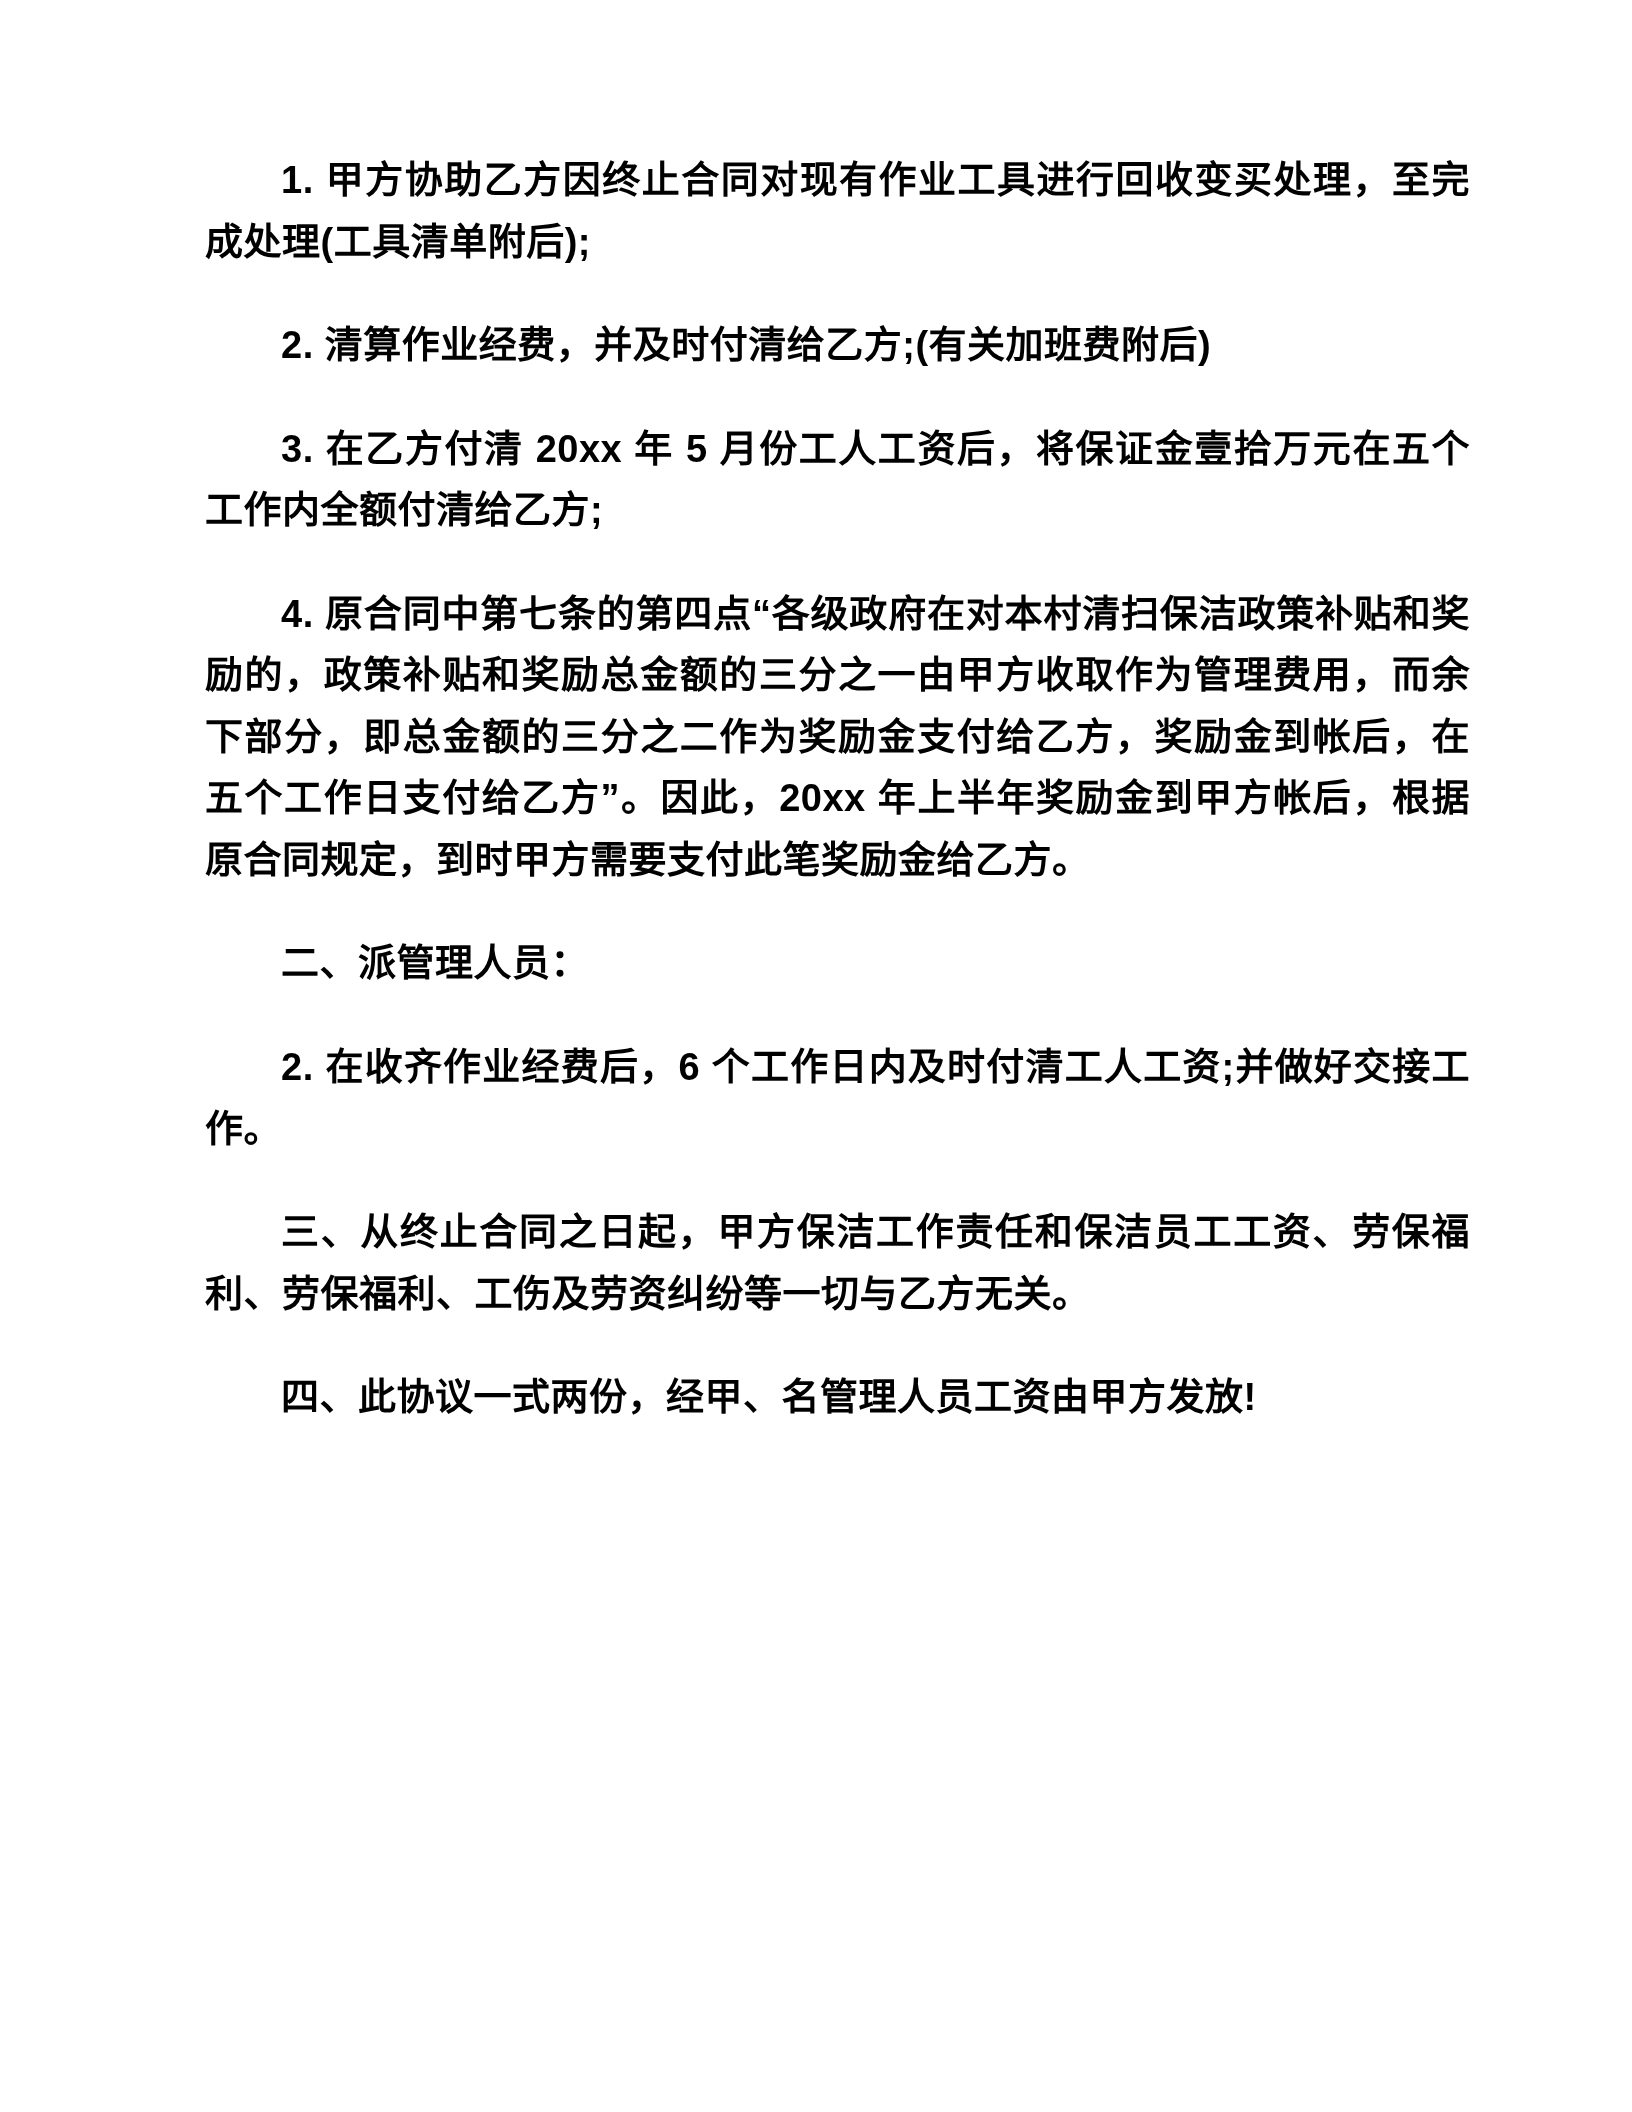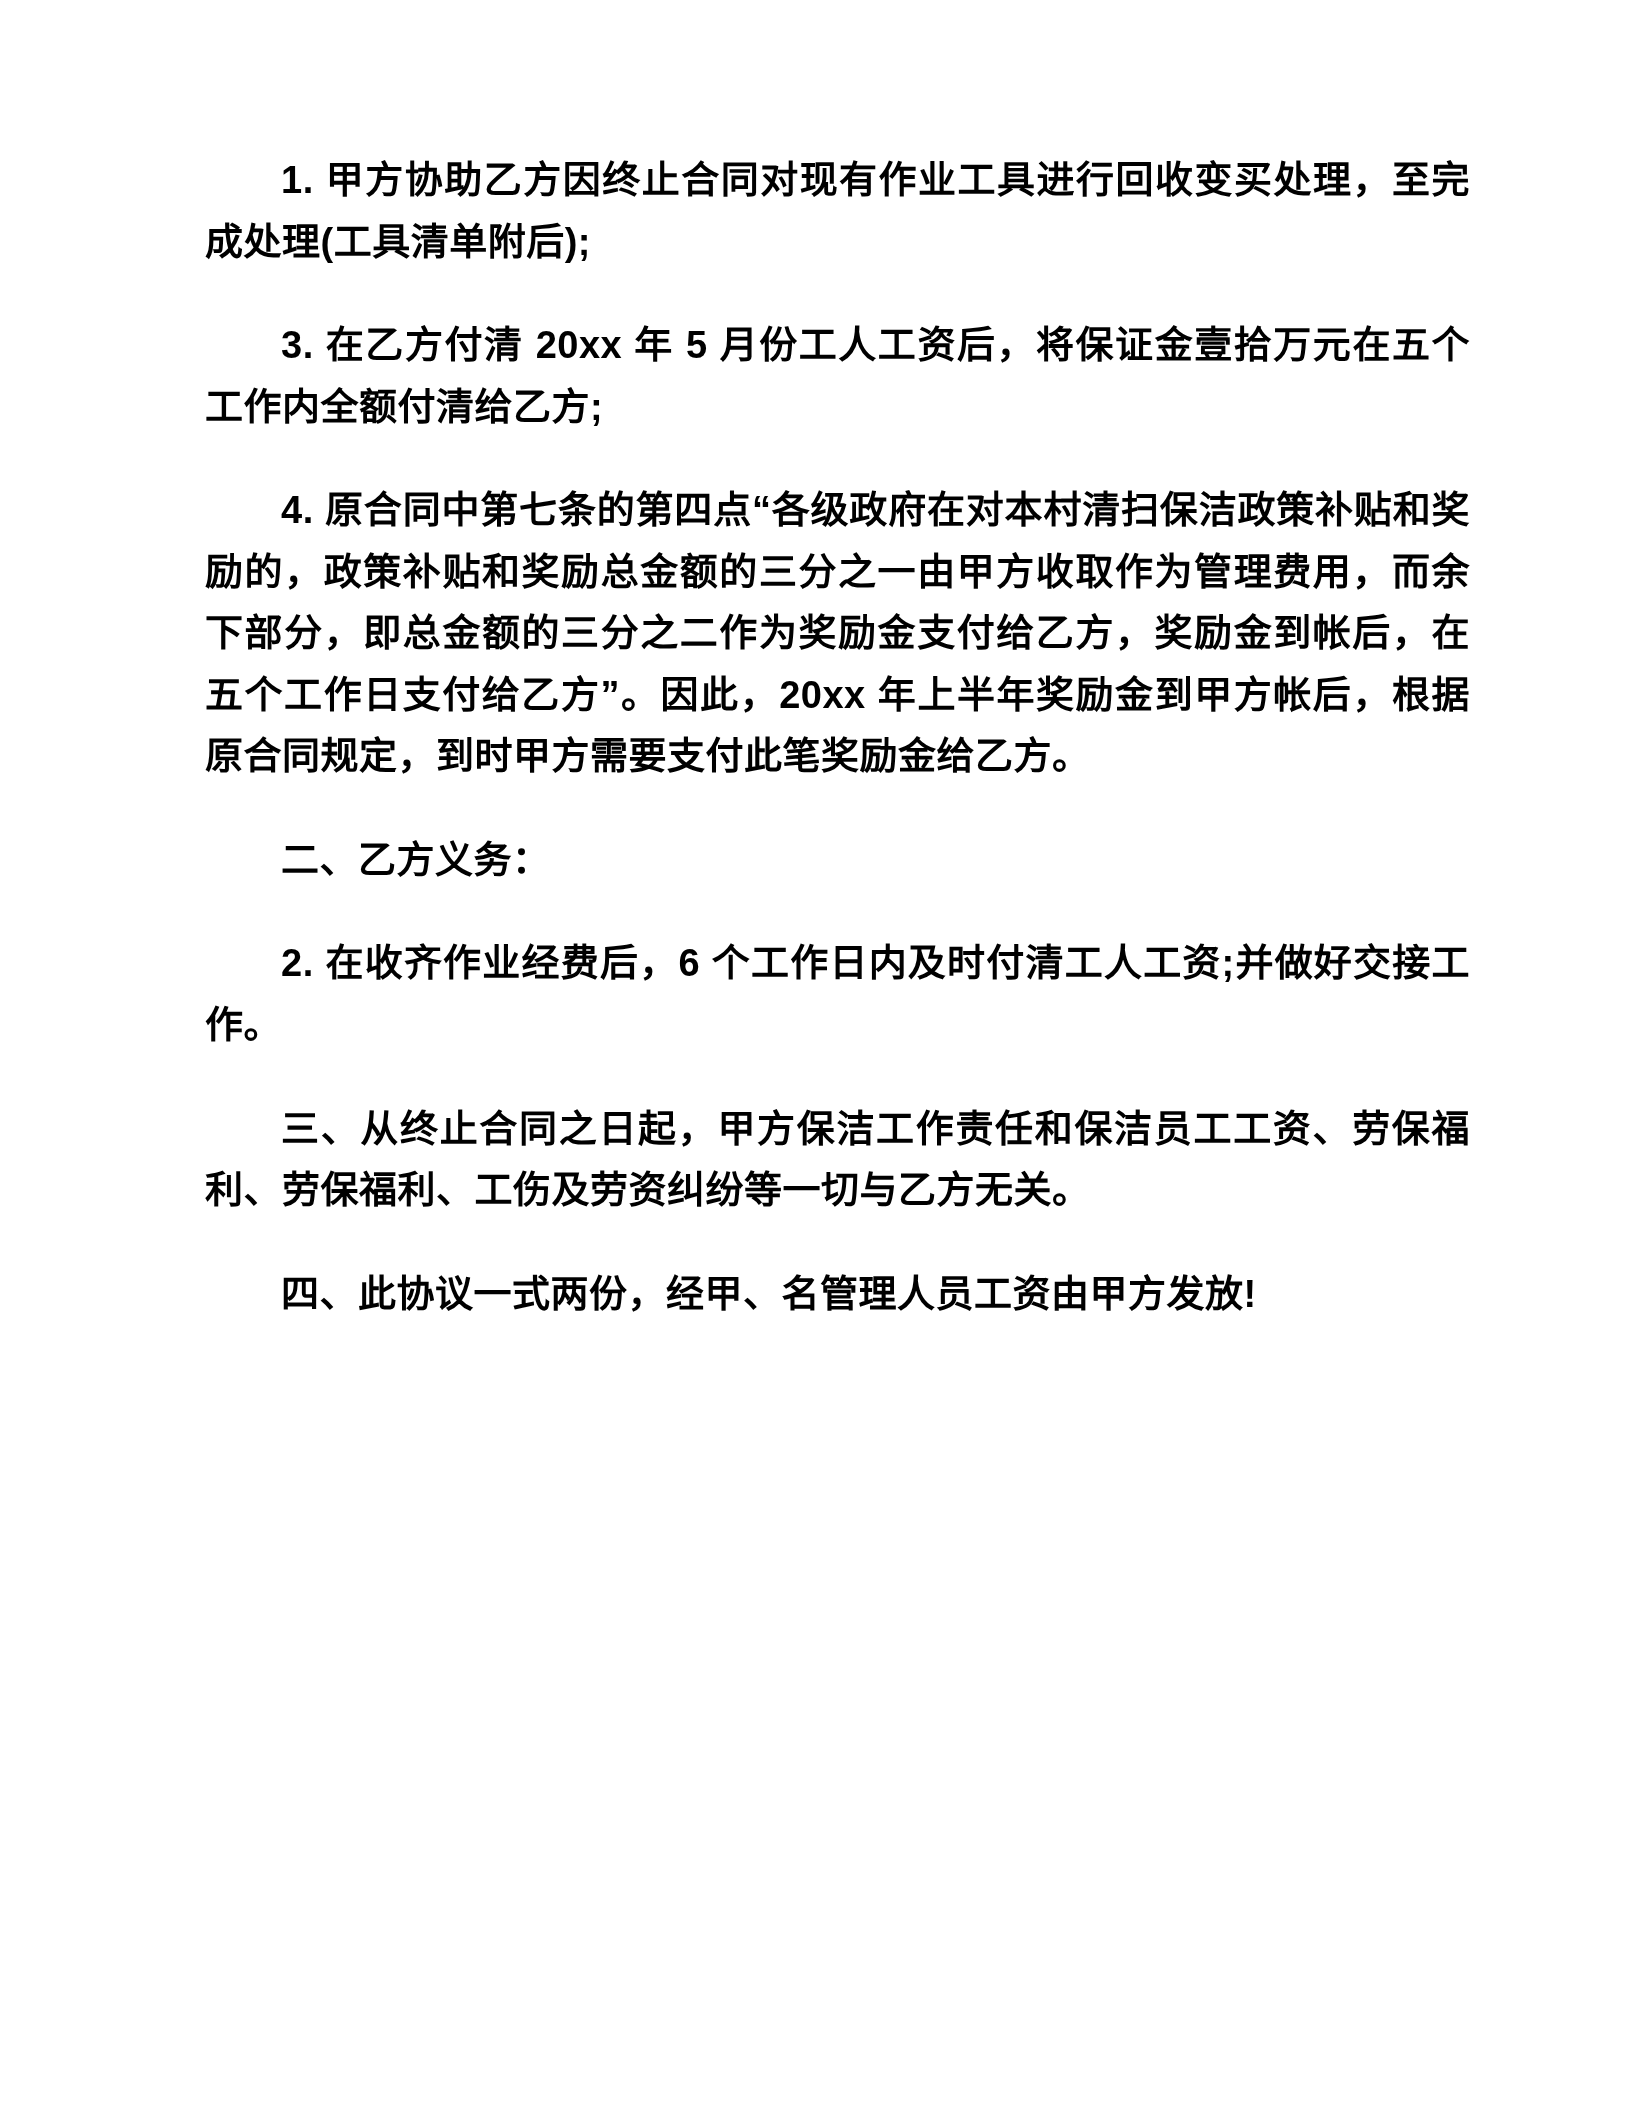--- a/index.html
+++ b/index.html
@@ -41,20 +41,21 @@
   p.para:last-child {
     margin-bottom: 0;
   }
 </style>
 </head>
 <body>
 
 <div class="page">
   <div class="doc-body">
     <p class="para indent">1. 甲方协助乙方因终止合同对现有作业工具进行回收变买处理，至完成处理(工具清单附后);</p>
+    <p class="para indent">2. 清算作业经费，并及时付清给乙方;(有关加班费附后)</p>
     <p class="para indent">3. 在乙方付清 20xx 年 5 月份工人工资后，将保证金壹拾万元在五个工作内全额付清给乙方;</p>
     <p class="para indent">4. 原合同中第七条的第四点“各级政府在对本村清扫保洁政策补贴和奖励的，政策补贴和奖励总金额的三分之一由甲方收取作为管理费用，而余下部分，即总金额的三分之二作为奖励金支付给乙方，奖励金到帐后，在五个工作日支付给乙方”。因此，20xx 年上半年奖励金到甲方帐后，根据原合同规定，到时甲方需要支付此笔奖励金给乙方。</p>
-    <p class="para indent">二、乙方义务：</p>
+    <p class="para indent">二、派管理人员：</p>
     <p class="para indent">2. 在收齐作业经费后，6 个工作日内及时付清工人工资;并做好交接工作。</p>
     <p class="para indent">三、从终止合同之日起，甲方保洁工作责任和保洁员工工资、劳保福利、劳保福利、工伤及劳资纠纷等一切与乙方无关。</p>
     <p class="para indent">四、此协议一式两份，经甲、名管理人员工资由甲方发放!</p>
   </div>
 </div>
 
 </body></html>

